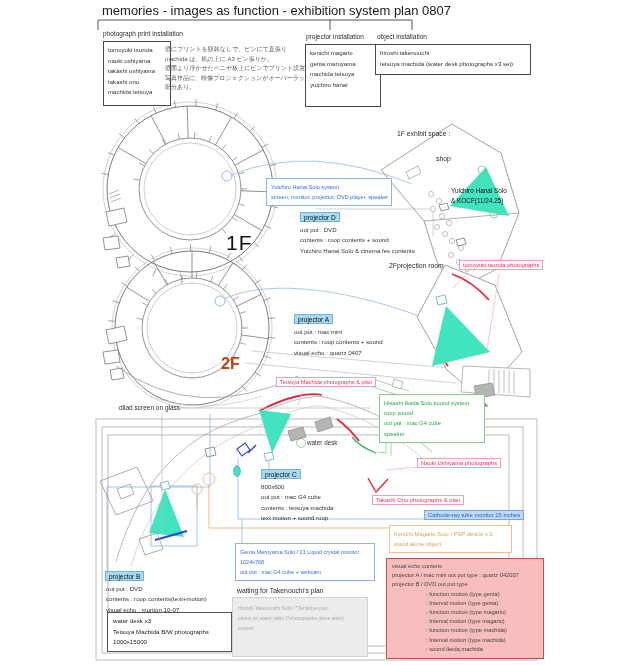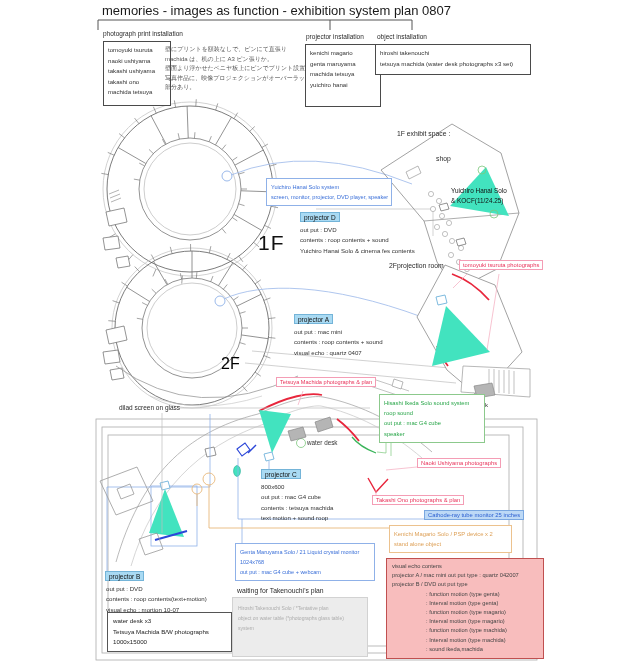--- a/index.html
+++ b/index.html
@@ -27,21 +27,21 @@
   .pinklabel{border:1px solid #f49db5;background:#fff;color:#e8335a;font-size:5.8px;
              padding:1px 3px;white-space:nowrap;}
   .hl{background:#a9daf3;border:1px solid #74b4d8;font-size:6.5px;color:#111;
       padding:0.5px 3px;white-space:nowrap;}
   .crtlabel{background:#bdd9f6;border:1px solid #7aa7e0;color:#2b5fd0;font-size:5.8px;
             padding:1px 3px;white-space:nowrap;}
   .plines div{font-size:6.1px;line-height:10.4px;color:#333;white-space:nowrap;}
   .wdbox{border:1px solid #555;background:#fff;padding:3px 5px;}
   .wdbox div{font-size:6.2px;line-height:10.5px;color:#222;white-space:nowrap;}
   .floor1lbl{font-size:21px;font-weight:300;color:#111;letter-spacing:1px;}
-  .floor2lbl{font-size:16px;font-weight:400;color:#000000;}
+  .floor2lbl{font-size:16px;font-weight:700;color:#c2410c;}
   .zonetext div{font-size:6.4px;line-height:9.5px;color:#111;white-space:nowrap;}
 </style>
 </head>
 <body>
 
 <div class="stage">
 
 <svg id="plan-svg" width="640" height="665" viewBox="0 0 640 665">
 
   <path d="M98 30 V20 H412 V30 M330 20 V30" stroke="#555" fill="none" stroke-width="1"></path>
@@ -269,21 +269,21 @@
 <div class="abs bluebox" style="left:266px;top:178px;width:116px;font-size:5.6px;">
   <div>Yuichiro Hanai Solo system</div>
   <div>screen, monitor, projector, DVD player, speaker</div>
 </div>
 <div class="abs hl" style="left:300px;top:212px;">projector D</div>
 <div class="abs plines" style="left:300px;top:225px;">
   <div>out put : DVD</div>
   <div>contents : roop contents + sound</div>
   <div>Yuichiro Hanai Solo &amp; cinema fes contents</div>
 </div>
-<div class="abs floor1lbl" style="left:226px;top:231px;margin-left:32px;">1F</div>
+<div class="abs floor1lbl" style="left:226px;top:231px;">1F</div>
 
 <div class="abs lbl7" style="left:389px;top:262px;">2Fprojection room</div>
 <div class="abs pinklabel" style="left:459px;top:260px;">tomoyuki tsuruta photographs</div>
 <div class="abs hl" style="left:294px;top:314px;">projector A</div>
 <div class="abs plines" style="left:294px;top:327px;">
   <div>out put : mac mini</div>
   <div>contents : roop contents + sound</div>
   <div>visual echo : quartz 0407</div>
 </div>
 <div class="abs floor2lbl" style="left:221px;top:355px;">2F</div>

